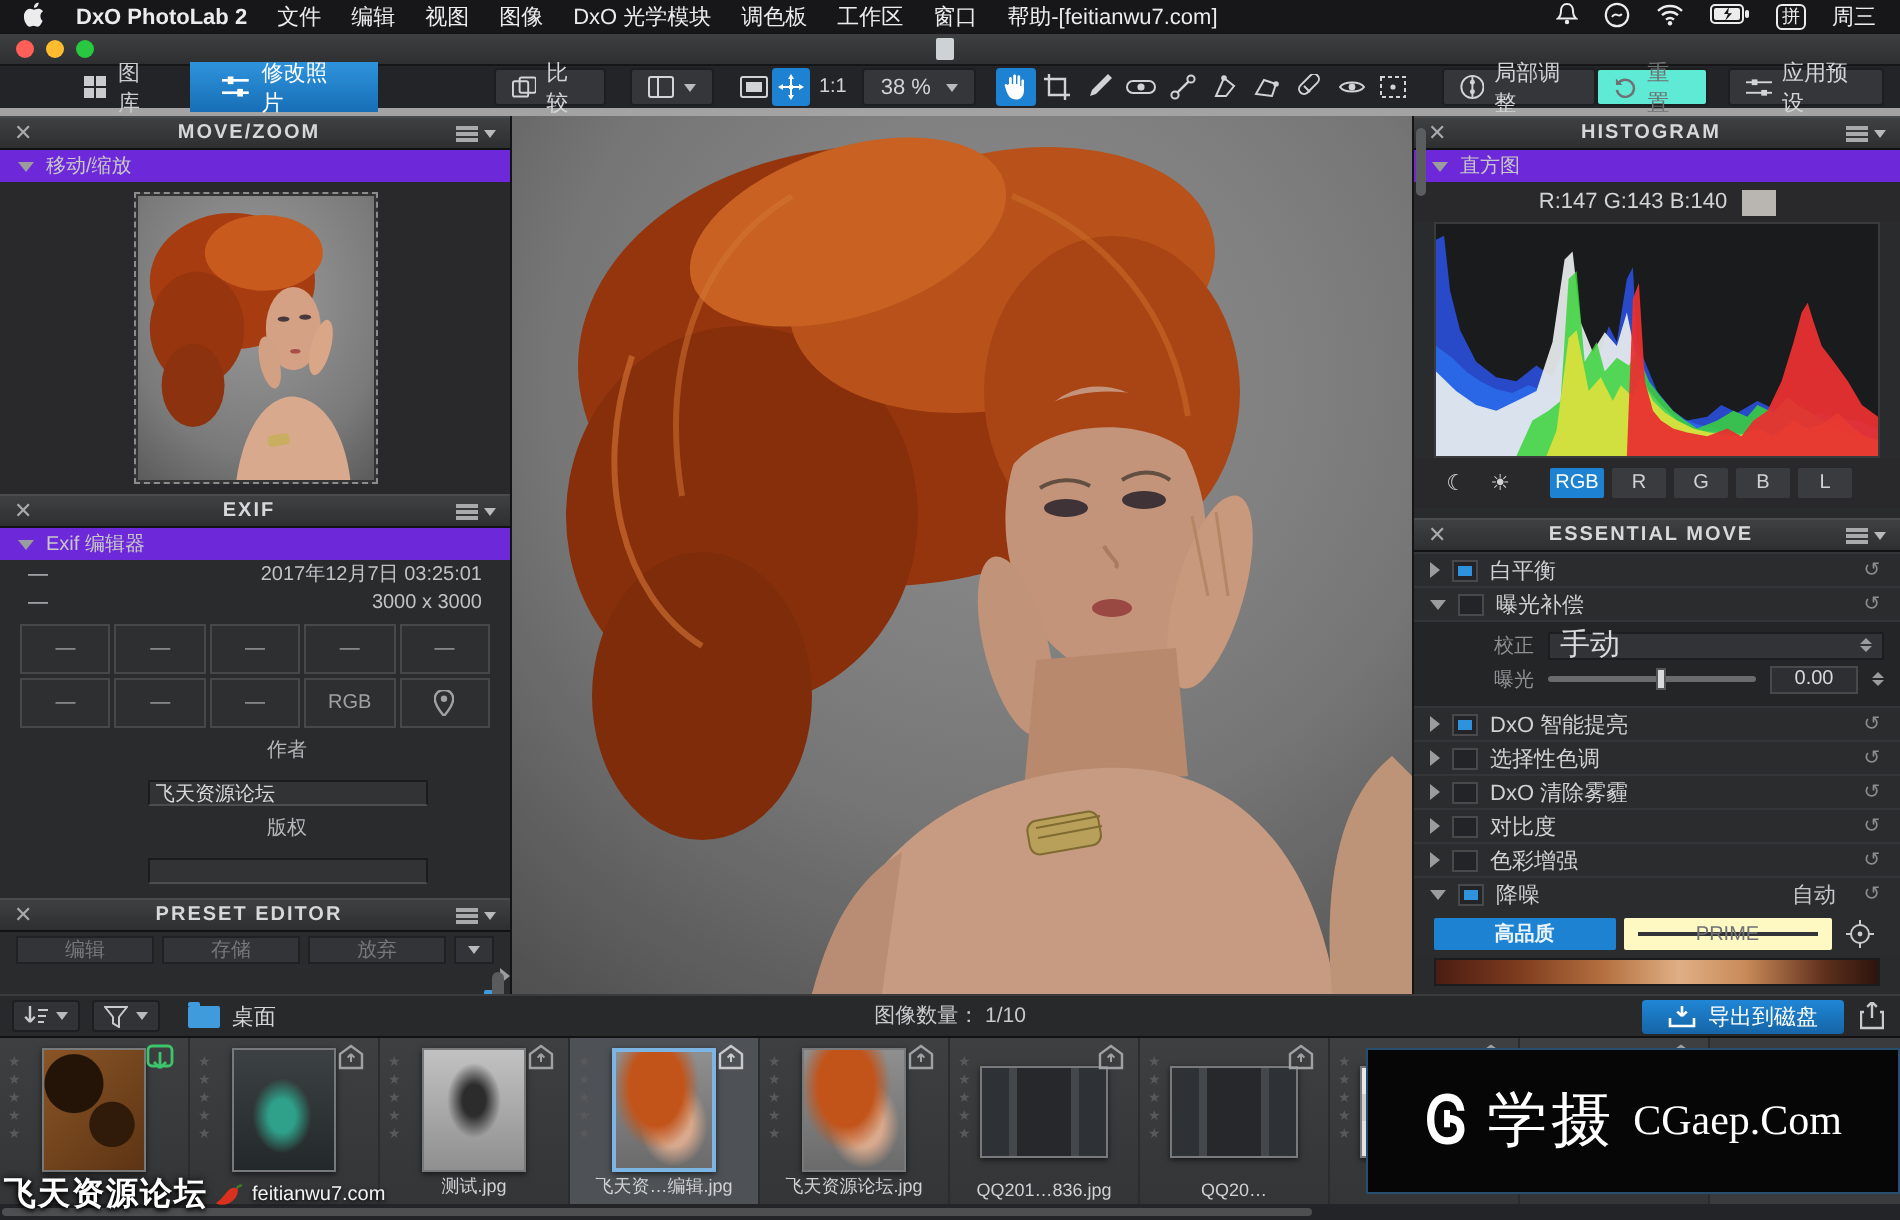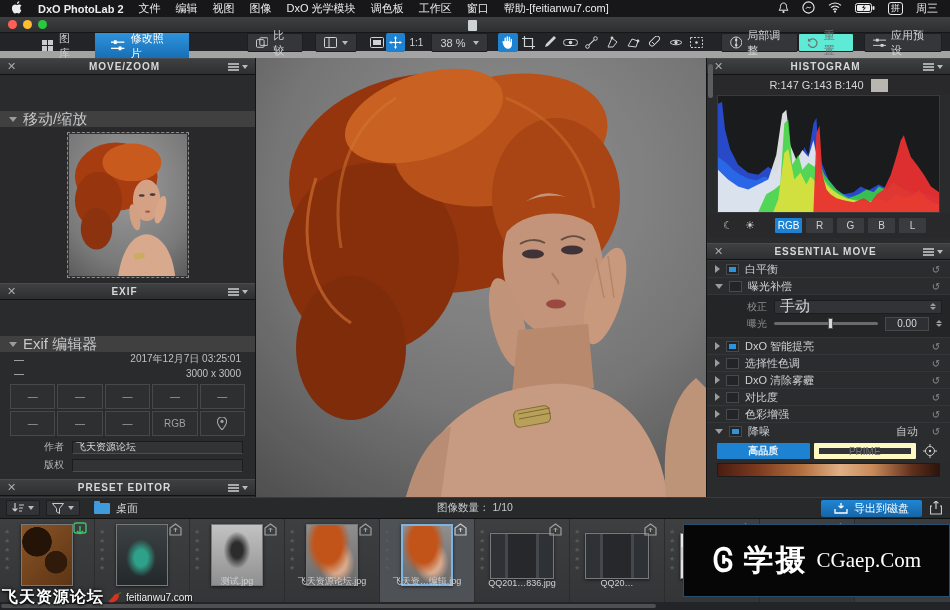--- a/index.html
+++ b/index.html
@@ -23,21 +23,21 @@
   
   #titlebar { left:0; top:17px; width:950px; height:16px;
     background:linear-gradient(#3e3f41,#2e2f31); border-bottom:1px solid #161617;
     display:flex; align-items:center; padding:0 8px; }
   .tl { width:9px; height:9px; border-radius:50%; margin-right:6px; }
   #titlebar .title { position:absolute; left:0; right:0; text-align:center; font-size:11px; color:#d8d8d8; }
   .docicon { display:inline-block; width:9px; height:11px; background:#cfd2d4; border-radius:1px; margin-right:5px; vertical-align:-2px; }
 
   
   #toolbar { left:0; top:33px; width:950px; height:25px; background:#232427;
-    border-bottom:7px solid #a3a3a3; display:flex; }
+    border-bottom:4px solid #a3a3a3; display:flex; align-items:center; }
   .tab { display:flex; align-items:center; gap:6px; height:25px; padding:0 16px; font-size:11px; color:#c9cbcd; }
   .tab.active { background:linear-gradient(#2e93dc,#176fb6); color:#fff; }
   .grid-ic { display:grid; grid-template-columns:5px 5px; gap:1px; }
   .grid-ic i { width:5px; height:5px; background:#c9cbcd; }
   .tbtn { display:flex; align-items:center; gap:5px; height:19px; padding:0 8px;
     background:#35363a; border:1px solid #1d1e20; border-radius:2px; font-size:11px; color:#d2d4d6; }
   .tbtn.dim { color:#6f7173; background:#5eead4; }
   .ticon { width:20px; height:19px; display:flex; align-items:center; justify-content:center;
     border-radius:2px; color:#cfd3d6; }
   .ticon.on { background:#1e82d2; color:#fff; }
@@ -54,35 +54,35 @@
     border-top:1px solid #4a4b4d; border-bottom:1px solid #121213;
     display:flex; align-items:center; padding:0 7px; }
   .phead .x { font-size:11px; color:#a8aaac; width:14px; }
   .phead .t { flex:1; text-align:center; font-size:10px; font-weight:bold; letter-spacing:1px; color:#d6d8da; }
   .phead .menu { display:flex; align-items:center; gap:3px; color:#a8aaac; }
   .hamb { display:inline-block; width:11px; height:8px;
     border-top:2px solid #a8aaac; border-bottom:2px solid #a8aaac; position:relative; }
   .hamb::after { content:""; position:absolute; left:0; top:1px; width:11px; height:2px; background:#a8aaac; }
 
   .secrow { height:16px; display:flex; align-items:center; gap:6px; padding:0 9px;
-    font-size:15px; color:#c6c8ca; background:#404040;margin-top:36px; }
+    font-size:10px; color:#c6c8ca; background:#6d28d9; }
   .tri-d { width:0;height:0;border-left:4px solid transparent;border-right:4px solid transparent;border-top:5px solid #9a9c9e; }
   .tri-r { width:0;height:0;border-top:4px solid transparent;border-bottom:4px solid transparent;border-left:5px solid #9a9c9e; }
 
   
   #mz-thumbwrap { height:156px; display:flex; align-items:center; justify-content:center; background:#29292b; }
   #mz-thumb { width:122px; height:146px; border:1px dashed #8a8c8e; padding:1px; background:#333; }
   #mz-thumb svg { width:100%; height:100%; display:block; }
 
   .exrow { height:14px; display:flex; justify-content:space-between; align-items:center;
     padding:0 14px; font-size:10px; color:#c0c2c4; }
   #exif-grid { margin:4px 10px 2px 10px; display:grid; grid-template-columns:repeat(5,1fr); gap:2px; }
   #exif-grid .cell { height:25px; border:1px solid #47484a; background:#2e2f31;
     display:flex; align-items:center; justify-content:center; font-size:10px; color:#9fa1a3; }
-  .frow { display:flex; align-items:center; gap:8px; padding:2px 12px 2px 44px; }
+  .frow { display:flex; align-items:center; gap:8px; padding:2px 12px 2px 44px;flex-direction:column; }
   .frow label { font-size:10px; color:#b4b6b8; white-space:nowrap; }
   .frow input { flex:1; height:13px; background:#323335; border:1px solid #1b1c1e;
     border-bottom-color:#4c4d4f; color:#d6d8da; font-size:10px; padding:0 3px; }
 
   .pbtn-row { display:flex; gap:4px; padding:2px 8px; align-items:center; }
   .pbtn { flex:1; height:14px; background:#333437; border:1px solid #202123; color:#76787a;
     font-size:10px; display:flex; align-items:center; justify-content:center; }
   .pdd { width:20px; height:14px; background:#333437; border:1px solid #202123;
     display:flex; align-items:center; justify-content:center; }
   .titem { height:15px; display:flex; align-items:flex-end; gap:5px; padding-left:14px;
@@ -121,21 +121,21 @@
   .stepper i { width:0;height:0;border-left:3px solid transparent;border-right:3px solid transparent; }
   .stepper .up { border-bottom:3px solid #9a9c9e; }
   .stepper .dn { border-top:3px solid #9a9c9e; }
   .slider { flex:1; height:3px; background:#6a6b6d; border-radius:2px; position:relative; }
   .slider .knob { position:absolute; left:52%; top:-4px; width:5px; height:11px; background:#d8dadc; border:1px solid #555; }
   .valbox { width:44px; height:14px; background:#2e2f32; border:1px solid #48494b;
     font-size:10px; color:#d8dadc; display:flex; align-items:center; justify-content:center; }
   .nbtn-row { display:flex; gap:4px; padding:4px 10px 3px 10px; align-items:center; background:#2b2c2e; }
   .nbtn { flex:1; height:16px; font-size:10px; display:flex; align-items:center; justify-content:center; border-radius:1px; }
   .nbtn.hq { background:#1e82d2; color:#eaf4fc;font-weight:bold; }
-  .nbtn.prime { background:#333437; color:#6f7173; border:5px solid #fef9c3; }
+  .nbtn.prime { background:#333437; color:#6f7173; border:7px solid #fef9c3; }
   .target { width:20px; height:16px; display:flex; align-items:center; justify-content:center; color:#c8cacc; }
   #noise-preview { margin:1px 10px; height:14px; border:1px solid #1c1c1e;
     background:linear-gradient(90deg,#4a1d12,#7c3a1e 18%,#b4703f 38%,#e0af85 55%,#c98a58 70%,#5f2f1c 88%,#2c140c); }
 
   
   #statusbar { left:0; top:497px; width:950px; height:22px; background:#28292b;
     border-top:1px solid #3a3b3d; border-bottom:1px solid #121213;
     display:flex; align-items:center; padding:0 6px; gap:6px; }
   .sbtn { display:flex; align-items:center; gap:4px; height:16px; padding:0 5px;
     background:#323336; border:1px solid #1d1e20; border-radius:2px; color:#c8cacc; }
@@ -148,40 +148,40 @@
   #strip { left:0; top:519px; width:950px; height:83px; background:#3a3b3d; display:flex; }
   .fcell { width:95px; height:83px; border-right:1px solid #2b2c2e; position:relative;
     background:linear-gradient(#3e3f41,#343537); }
   .fcell.selected { background:#4e5256; }
   .stars { position:absolute; left:4px; top:9px; display:flex; flex-direction:column; gap:1px; }
   .stars i { font-style:normal; font-size:7px; line-height:8px; color:#57595b; }
   .thumb { position:absolute; left:50%; top:5px; transform:translateX(-50%);
     width:52px; height:62px; border:1px solid #77797b; box-shadow:0 1px 3px rgba(0,0,0,.6); }
   .fcell.selected .thumb { border:2px solid #7cb4e4; }
   .badge { position:absolute; right:7px; top:3px; color:#9fa1a3; }
-  .fname { position:absolute; bottom:14px; left:0; right:0; text-align:center; font-size:9px; color:#cfd1d3; white-space:nowrap; overflow:hidden; }
+  .fname { position:absolute; bottom:2px; left:0; right:0; text-align:center; font-size:9px; color:#cfd1d3; white-space:nowrap; overflow:hidden; }
   
   .th-food   { background:radial-gradient(circle at 30% 28%, #241407 0 26%, transparent 27%),radial-gradient(circle at 68% 62%, #301a09 0 22%, transparent 23%),linear-gradient(135deg,#8a5526,#5d3414); }
   .th-dancer { background:radial-gradient(ellipse at 48% 55%, #2fa089 0 18%, transparent 40%),linear-gradient(#3c4244,#23282a); }
   .th-jump   { background:radial-gradient(ellipse at 50% 42%, #2c2c2c 0 16%, transparent 38%),linear-gradient(#c2c2c2,#8f8f8f); }
   .th-red    { background:radial-gradient(ellipse at 42% 30%, #c2541a 0 34%, transparent 55%),radial-gradient(ellipse at 60% 62%, #d8a98c 0 22%, transparent 42%),linear-gradient(#8f8f8f,#6b6b6b); }
   .th-qq     { background:linear-gradient(90deg,#2e3136 0 22%,#44474c 22% 28%,#26282c 28% 72%,#44474c 72% 78%,#2e3136 78%),radial-gradient(circle at 50% 40%, #c2541a 0 14%, transparent 30%); background-blend-mode:normal; }
   .th-doc    { background:linear-gradient(#e8e8ea 0 30%, #cfcfd2 30% 60%, #e2e2e4 60%),linear-gradient(#d8d8da,#c4c4c6); }
   .th-flower { background:radial-gradient(circle at 38% 40%, #e890c8 0 22%, transparent 40%),radial-gradient(circle at 66% 60%, #f4c4e0 0 20%, transparent 38%),linear-gradient(#e8d2e2,#c09ab4); }
 
   #hscroll { left:0; top:602px; width:950px; height:8px; background:#232427; }
   #hscroll .handle { position:absolute; left:1px; top:2px; width:655px; height:4px; background:#4e4f51; border-radius:2px; }
 
   
   #wm-left { left:2px; top:587px; display:flex; align-items:center; gap:4px; z-index:30; }
   #wm-left .big { font-size:16px; font-weight:bold; color:#fff; text-shadow:0 1px 2px #000, 0 0 4px #000; letter-spacing:1px; }
   #wm-left .small { font-size:10px; color:#f2f2f2; text-shadow:0 1px 2px #000; }
   #wm-right { left:683px; top:524px; width:267px; height:73px; background:#060606;
     border:1px solid #274e6e; z-index:25; display:flex; align-items:center; justify-content:center; gap:9px; }
-  #wm-right .brand { font-size:30px; font-weight:bold; color:#fff; letter-spacing:2px; }
+  #wm-right .brand { font-size:30px; font-weight:normal; color:#fff; letter-spacing:2px; }
   #wm-right .site { font-family:"Liberation Serif", serif; font-size:21px; color:#fff; }
   .cgmark { font-size:32px; font-weight:bold; color:#fff; transform:scaleX(.9); }
 </style>
 </head>
 <body>
 
 <div class="abs" id="menubar">
   <span>
     <svg width="11" height="13" viewBox="0 0 11 13">
         <path fill="#ececec" d="M8.2 6.9c0-1.5 1.2-2.2 1.3-2.3-.7-1-1.8-1.2-2.2-1.2-.9-.1-1.8.5-2.3.5-.5 0-1.2-.5-2-.5C2 3.5.9 4.1.4 5.2c-1 1.8-.3 4.4.7 5.8.5.7 1.1 1.5 1.8 1.4.7 0 1-.5 1.9-.5s1.1.5 1.9.5 1.3-.7 1.8-1.4c.6-.8.8-1.6.8-1.6s-1.1-.5-1.1-2.5zM6.7 2.1c.4-.5.7-1.2.6-1.9-.6 0-1.3.4-1.7.9-.4.4-.7 1.1-.6 1.8.6.1 1.3-.3 1.7-.8z"></path>
@@ -547,20 +547,24 @@
 <div class="abs" id="rightpanel">
   <div class="vscroll"></div>
   <div class="phead">
     <span class="x">✕</span>
     <span class="t">HISTOGRAM</span>
     <span class="menu">
         <span class="hamb"></span>
         <span class="dd-arrow"></span>
       </span>
   </div>
+  <div class="secrow">
+    <span class="tri-d"></span>
+    <span>直方图</span>
+  </div>
   <div id="hist-readout">
     <span>R:147 G:143 B:140</span>
     <span id="hist-swatch"></span>
   </div>
   <div id="hist-graph">
     <svg viewBox="0 0 220 118" preserveAspectRatio="none">
       <path d="M0 118 L0 62 L8 68 L15 75 L22 80 L30 84 L38 86 L46 82 L54 85 L60 87 L66 78 L72 84 L80 88 L88 85 L96 80 L104 88 L112 93 L120 98 L130 102 L140 104 L150 106 L160 108 L220 112 L220 118 Z" fill="#22dede"></path>
       <path d="M0 118 L0 8 L4 6 L7 34 L12 54 L20 70 L30 78 L40 80 L50 72 L58 78 L66 55 L70 42 L74 62 L80 70 L86 52 L90 60 L95 28 L98 22 L100 60 L104 70 L110 85 L118 95 L125 100 L135 98 L142 92 L150 96 L160 90 L170 95 L180 98 L190 96 L200 99 L210 100 L220 104 L220 118 Z" fill="#2b52e8" opacity=".85"></path>
       <path d="M0 118 L0 75 L10 85 L20 92 L30 95 L40 90 L50 85 L58 60 L64 18 L68 14 L72 50 L78 65 L84 55 L90 62 L95 45 L100 70 L106 85 L112 92 L120 100 L130 105 L220 112 L220 118 Z" fill="#e9eeee" opacity=".92"></path>
       <path d="M40 118 L48 100 L56 95 L62 90 L66 28 L70 24 L74 70 L80 60 L84 75 L90 68 L96 72 L100 65 L106 80 L112 88 L118 95 L124 100 L130 104 L140 100 L148 95 L155 98 L160 92 L168 96 L175 88 L180 92 L190 98 L200 104 L210 108 L220 110 L220 118 Z" fill="#3bd43b" opacity=".85"></path>
@@ -763,53 +767,53 @@
       </span>
     <div class="thumb th-jump"></div>
     <span class="badge">
       <svg width="13" height="13" viewBox="0 0 13 13">
           <path d="M1 12V5l5.5-4L12 5v7z" fill="none" stroke="#9fa1a3" stroke-width="1.2"></path>
           <path d="M6.5 9V5M6.5 5 4.8 6.8M6.5 5l1.7 1.8" stroke="#9fa1a3" fill="none"></path>
         </svg>
     </span>
     <span class="fname">测试.jpg</span>
   </div>
+  <div class="fcell selected">
+    <span class="stars">
+        <i>★</i>
+        <i>★</i>
+        <i>★</i>
+        <i>★</i>
+        <i>★</i>
+      </span>
+    <div class="thumb th-red"></div>
+    <span class="badge">
+      <svg width="13" height="13" viewBox="0 0 13 13">
+          <path d="M1 12V5l5.5-4L12 5v7z" fill="none" stroke="#c8cacc" stroke-width="1.2"></path>
+          <path d="M6.5 9V5M6.5 5 4.8 6.8M6.5 5l1.7 1.8" stroke="#c8cacc" fill="none"></path>
+        </svg>
+    </span>
+    <span class="fname">飞天资…编辑.jpg</span>
+  </div>
   <div class="fcell">
     <span class="stars">
         <i>★</i>
         <i>★</i>
         <i>★</i>
         <i>★</i>
         <i>★</i>
       </span>
     <div class="thumb th-red"></div>
     <span class="badge">
       <svg width="13" height="13" viewBox="0 0 13 13">
           <path d="M1 12V5l5.5-4L12 5v7z" fill="none" stroke="#9fa1a3" stroke-width="1.2"></path>
           <path d="M6.5 9V5M6.5 5 4.8 6.8M6.5 5l1.7 1.8" stroke="#9fa1a3" fill="none"></path>
         </svg>
     </span>
     <span class="fname">飞天资源论坛.jpg</span>
-  </div>
-  <div class="fcell selected">
-    <span class="stars">
-        <i>★</i>
-        <i>★</i>
-        <i>★</i>
-        <i>★</i>
-        <i>★</i>
-      </span>
-    <div class="thumb th-red"></div>
-    <span class="badge">
-      <svg width="13" height="13" viewBox="0 0 13 13">
-          <path d="M1 12V5l5.5-4L12 5v7z" fill="none" stroke="#c8cacc" stroke-width="1.2"></path>
-          <path d="M6.5 9V5M6.5 5 4.8 6.8M6.5 5l1.7 1.8" stroke="#c8cacc" fill="none"></path>
-        </svg>
-    </span>
-    <span class="fname">飞天资…编辑.jpg</span>
   </div>
   <div class="fcell">
     <span class="stars">
         <i>★</i>
         <i>★</i>
         <i>★</i>
         <i>★</i>
         <i>★</i>
       </span>
     <div class="thumb th-qq" style="width:64px;height:46px;top:14px"></div>

